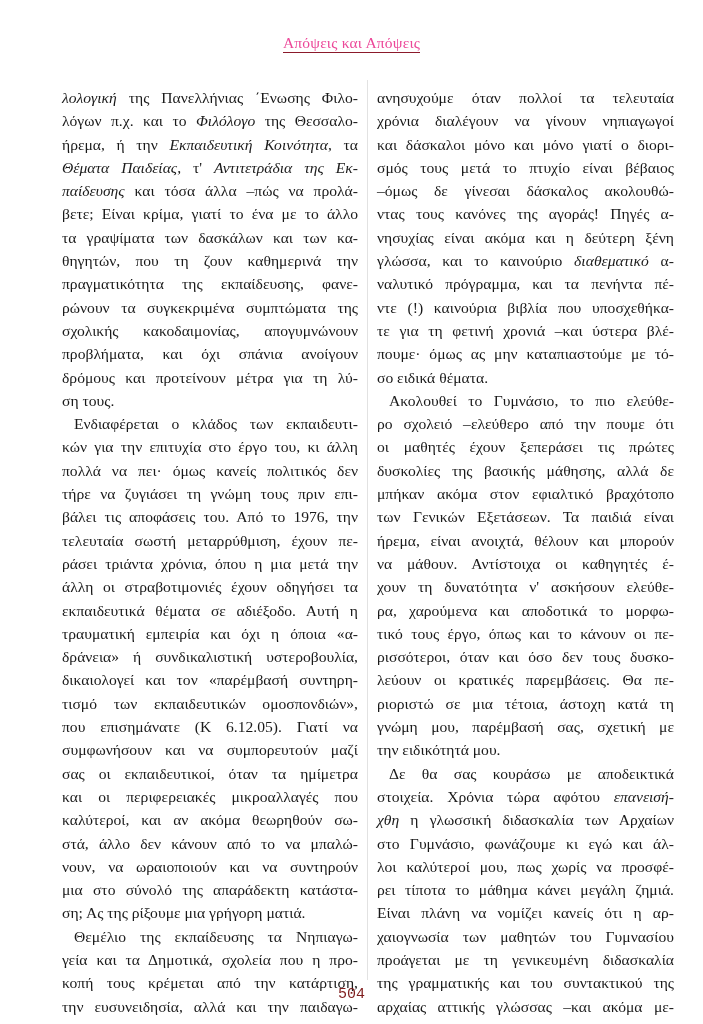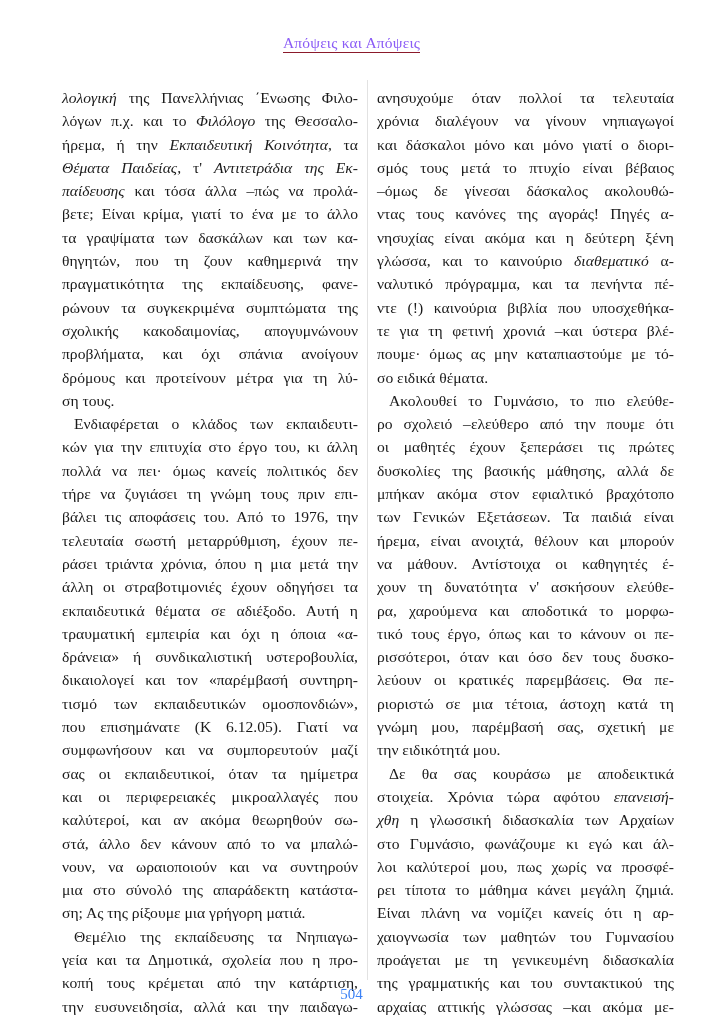--- a/index.html
+++ b/index.html
@@ -1,27 +1,27 @@
 <!DOCTYPE html>
 <html><head>
 <meta charset="utf-8">
 <style>
   html, body { margin: 0; padding: 0; background: #ffffff; }
   body { width: 703px; height: 1024px; position: relative; overflow: hidden; font-family: "DejaVu Serif", "Liberation Serif", serif; color: #1a1a1a; }
   .header { position: absolute; top: 33px; left: 0; width: 703px; text-align: center; }
-  .header span { font-family: "Liberation Serif", serif; font-size: 15.5px; color: #8b5cf6; border-bottom: 1px solid #8b1a2b; padding-bottom: 1px; letter-spacing: 0.2px; }
+  .header span { font-family: "Liberation Serif", serif; font-size: 15.5px; color: #ec4899; border-bottom: 1px solid #8b1a2b; padding-bottom: 1px; letter-spacing: 0.2px; }
   .col { position: absolute; top: 86px; font-family: "Liberation Serif", serif; font-size: 15.6px; line-height: 23.3px; }
   .col-left { left: 62px; width: 296px; }
   .col-right { left: 377px; width: 297px; }
   .divider { position: absolute; left: 367px; top: 80px; width: 1px; height: 900px; background: #e2e2e2; }
   .line { white-space: nowrap; text-align: justify; text-align-last: justify; display: block; height: 23.3px; overflow: visible; }
   .line.last { text-align-last: left; }
   .line.indent { padding-left: 12px; }
   .it { font-style: italic; }
-  .pagenum { position: absolute; top: 986px; left: 0; width: 703px; text-align: center; font-family: Liberation Serif, serif; font-size: 15px; color: #3b82f6; }
+  .pagenum { position: absolute; top: 986px; left: 0; width: 703px; text-align: center; font-family: Liberation Mono, monospace; font-size: 15px; color: #7f1d1d; }
 </style>
 </head>
 <body>
 
 <div class="header">
   <span>Απόψεις και Απόψεις</span>
 </div>
 
 <div class="col col-left" id="left-col">
     <span class="line"><span class="it">λολογική</span><span> της Πανελλήνιας ΄Ενωσης Φιλο-</span></span>

